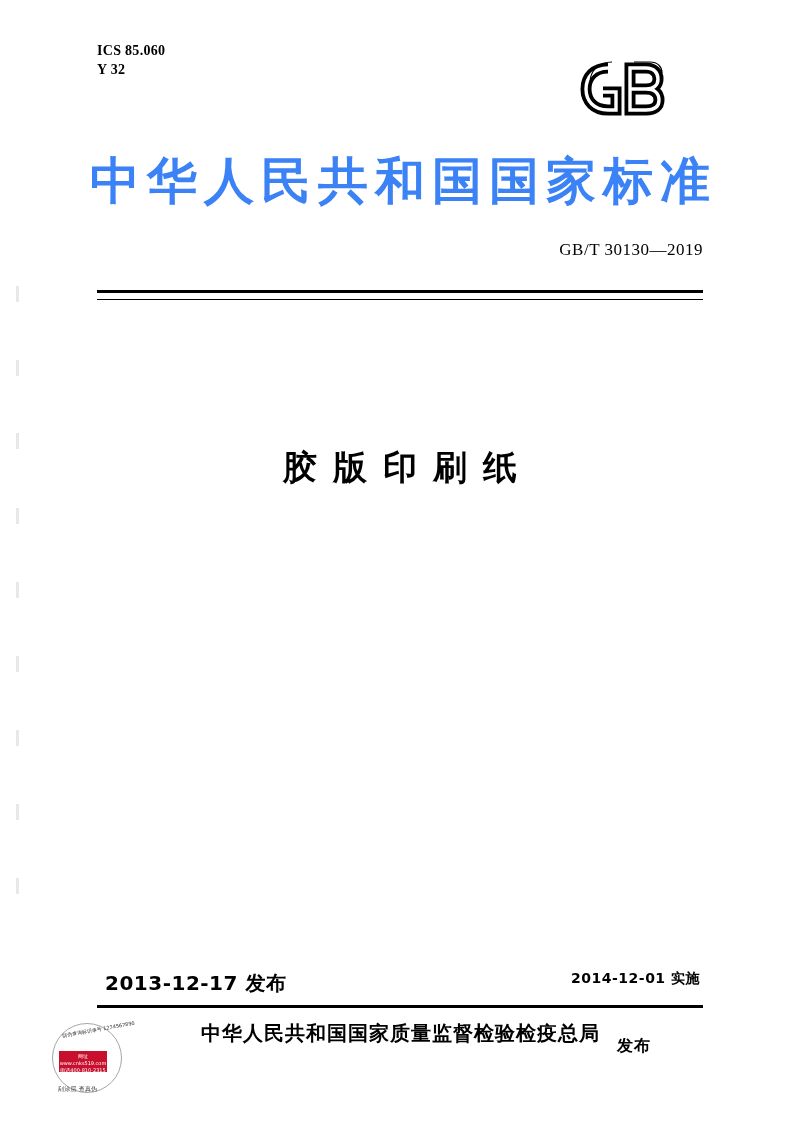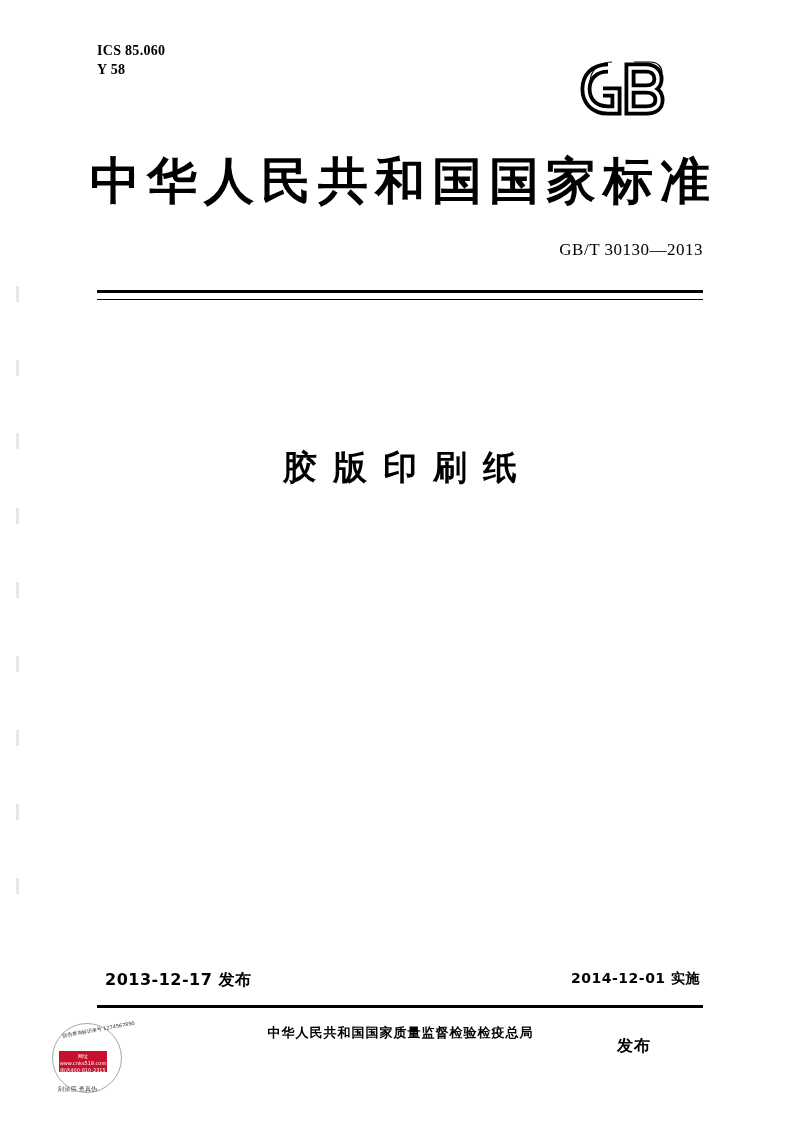--- a/index.html
+++ b/index.html
@@ -46,21 +46,21 @@
     position: absolute;
     left: 0;
     right: 0;
     top: 140px;
     text-align: center;
     font-family: "DejaVu Sans", sans-serif;
     font-weight: bold;
     font-size: 50px;
     letter-spacing: 7px;
     padding-left: 7px;
-    color: #000000;
+    color: #3b82f6;
   }
 
   
   .std-number {
     position: absolute;
     right: 97px;
     top: 232px;
     font-family: "Liberation Serif", serif;
     font-size: 17px;
     letter-spacing: 0.5px;
@@ -118,21 +118,21 @@
     background: #e8e8e8;
   }
 
   
   .date-left {
     position: absolute;
     left: 105px;
     top: 962px;
     font-family: "DejaVu Sans", sans-serif;
     font-weight: bold;
-    font-size: 16px;
+    font-size: 20px;
     letter-spacing: 0.5px;
   }
   .date-right {
     position: absolute;
     right: 100px;
     top: 962px;
     font-family: "DejaVu Sans", sans-serif;
     font-weight: bold;
     font-size: 14px;
     letter-spacing: 0.5px;
@@ -150,21 +150,21 @@
   .issuers {
     position: absolute;
     left: 0;
     right: 0;
     top: 1011px;
     text-align: center;
   }
   .issuer-line {
     font-family: "DejaVu Sans", sans-serif;
     font-weight: bold;
-    font-size: 13px;
+    font-size: 20px;
     line-height: 28px;
     letter-spacing: 1px;
     padding-left: 1px;
   }
   .issue-verb {
     position: absolute;
     left: 617px;
     top: 1028px;
     font-family: "DejaVu Sans", sans-serif;
     font-weight: bold;
@@ -227,21 +227,21 @@
     white-space: nowrap;
   }
 </style>
 </head>
 <body>
 
 <div class="page">
 
   <div class="ics-block">
     <div>ICS 85.060</div>
-    <div>Y 58</div>
+    <div>Y 32</div>
   </div>
 
   <div class="gb-logo">
     <svg width="160" height="82" viewBox="0 0 160 82" xmlns="http://www.w3.org/2000/svg">
       <g fill="none" stroke="#000" stroke-width="2.2">
 
         <path d="M50 20 C36 20 28 29 28 41 C28 53 36 62 50 62 L58 62 L58 44 L45 44" stroke-width="11" stroke-linejoin="miter"></path>
 
         <path d="M72 20 L88 20 C96 20 100 25 100 31 C100 37 96 41 88 41 L72 41
                  L88 41 C97 41 101 46 101 52 C101 58 97 62 88 62 L72 62 Z" stroke-width="11" stroke-linejoin="miter"></path>
@@ -257,21 +257,21 @@
       <g fill="none" stroke="#000" stroke-width="1.1">
 
         <path d="M54 14 C40 14 32 23 32 35"></path>
         <path d="M76 14 L92 14 C100 14 104 19 104 25"></path>
       </g>
     </svg>
   </div>
 
   <div class="national-title">中华人民共和国国家标准</div>
 
-  <div class="std-number">GB/T 30130—2013</div>
+  <div class="std-number">GB/T 30130—2019</div>
 
   <div class="rule-thick"></div>
   <div class="rule-thin"></div>
 
   <div class="doc-title-cn">胶版印刷纸</div>
 
   <div class="margin-mark" style="top:278px"></div>
   <div class="margin-mark" style="top:352px"></div>
   <div class="margin-mark" style="top:425px"></div>
   <div class="margin-mark" style="top:500px"></div>

